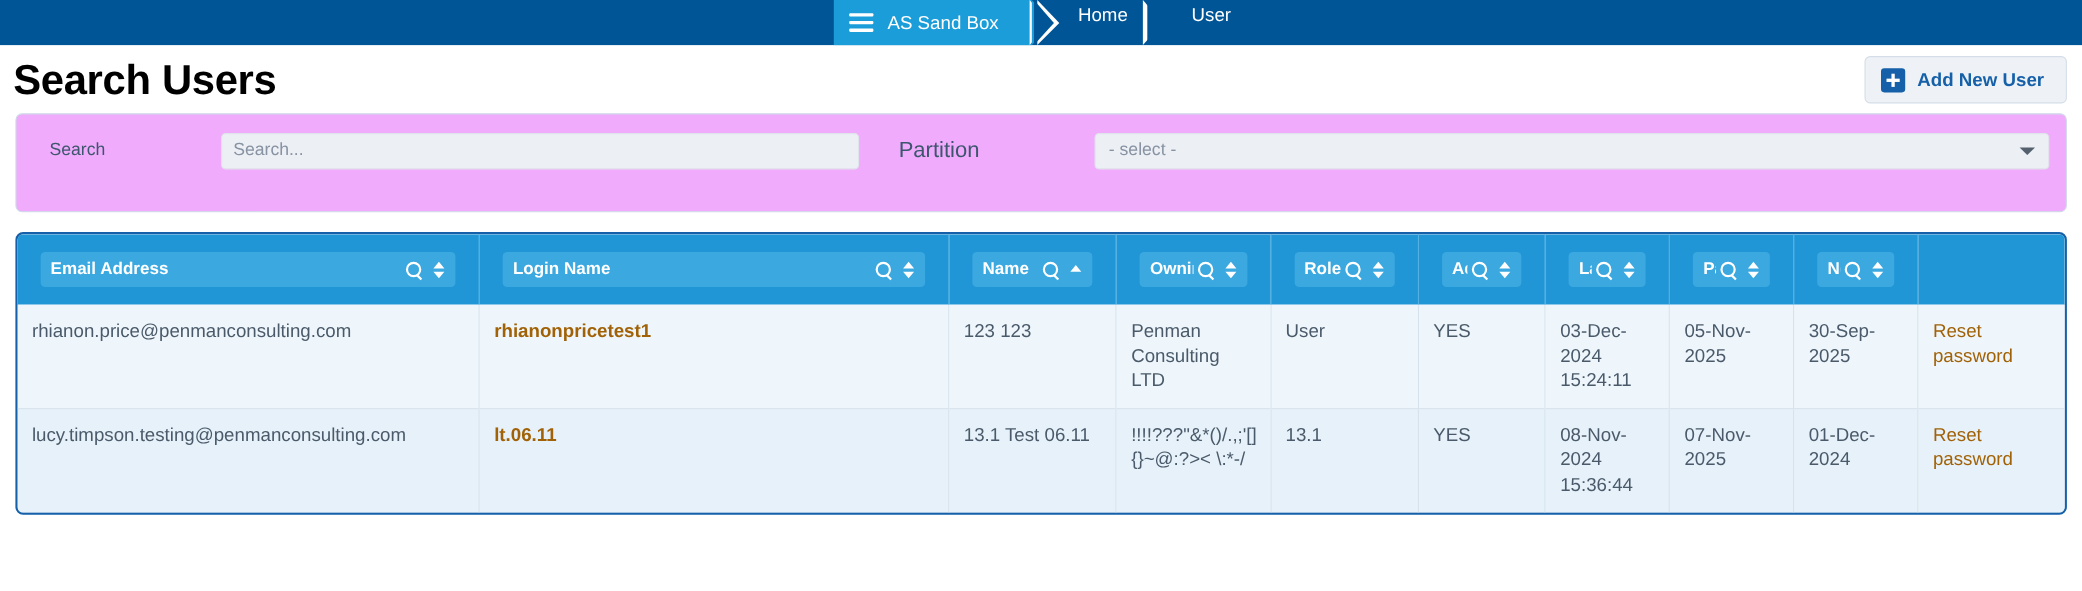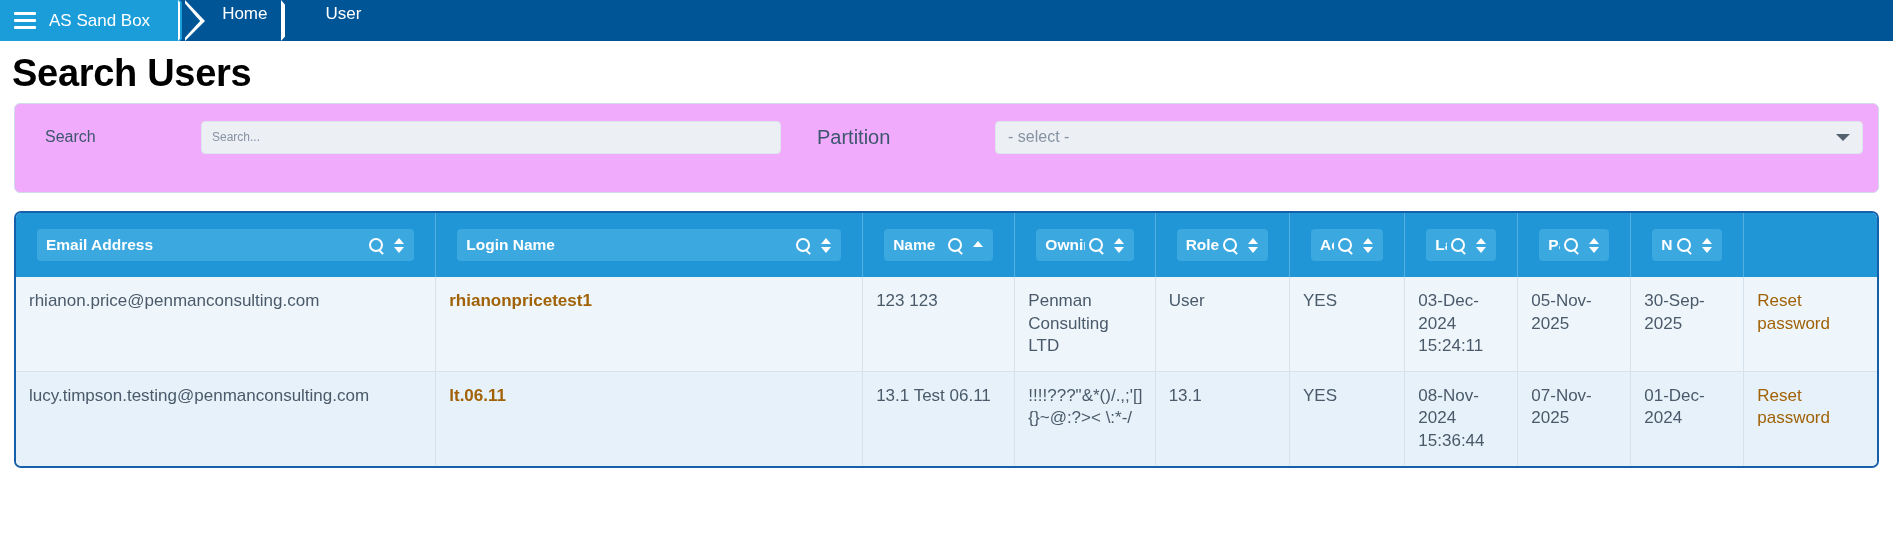--- a/index.html
+++ b/index.html
@@ -12,20 +12,21 @@
     color:#333;
   }
 
   
   .topbar {
     height:41px;
     background:#005596;
     display:flex;
     align-items:stretch;
     position:relative;
+    justify-content:center;
   }
   .crumb {
     display:flex;
     align-items:center;
     position:relative;
     padding:0 18px 0 20px;
     font-size:17px;
     color:#ffffff;
     white-space:nowrap;
   }
@@ -167,21 +168,21 @@
     width:172px;
     padding-left:16px;
   }
   .search-input {
     width:580px;
     height:33px;
     background:#eceff4;
     border:1px solid #dfe4ea;
     border-radius:4px;
     padding:0 10px;
-    font-size:12px;
+    font-size:16px;
     color:#6a7584;
     font-family:"Liberation Sans", sans-serif;
     outline:none;
   }
   .search-input::placeholder { color:#8792a2; }
   .partition-label {
     font-size:20px;
     color:#3d566e;
     margin-left:36px;
     width:178px;
@@ -357,20 +358,24 @@
     <span>Home</span>
   </div>
   <div class="crumb-sep"></div>
   <div class="crumb crumb-link">
     <span>User</span>
   </div>
 </div>
 
 <div class="page-head">
   <div class="page-title">Search Users</div>
+  <div class="add-btn">
+    <span class="add-btn-plus"></span>
+    <span class="add-btn-label">Add New User</span>
+  </div>
 </div>
 
 <div class="filter-panel">
   <div class="filter-row">
     <div class="filter-label">Search</div>
     <input class="search-input" type="text" placeholder="Search..." style="">
     <div class="partition-label">Partition</div>
     <div class="select-box">
       <span>- select -</span>
       <span class="select-caret"></span>

